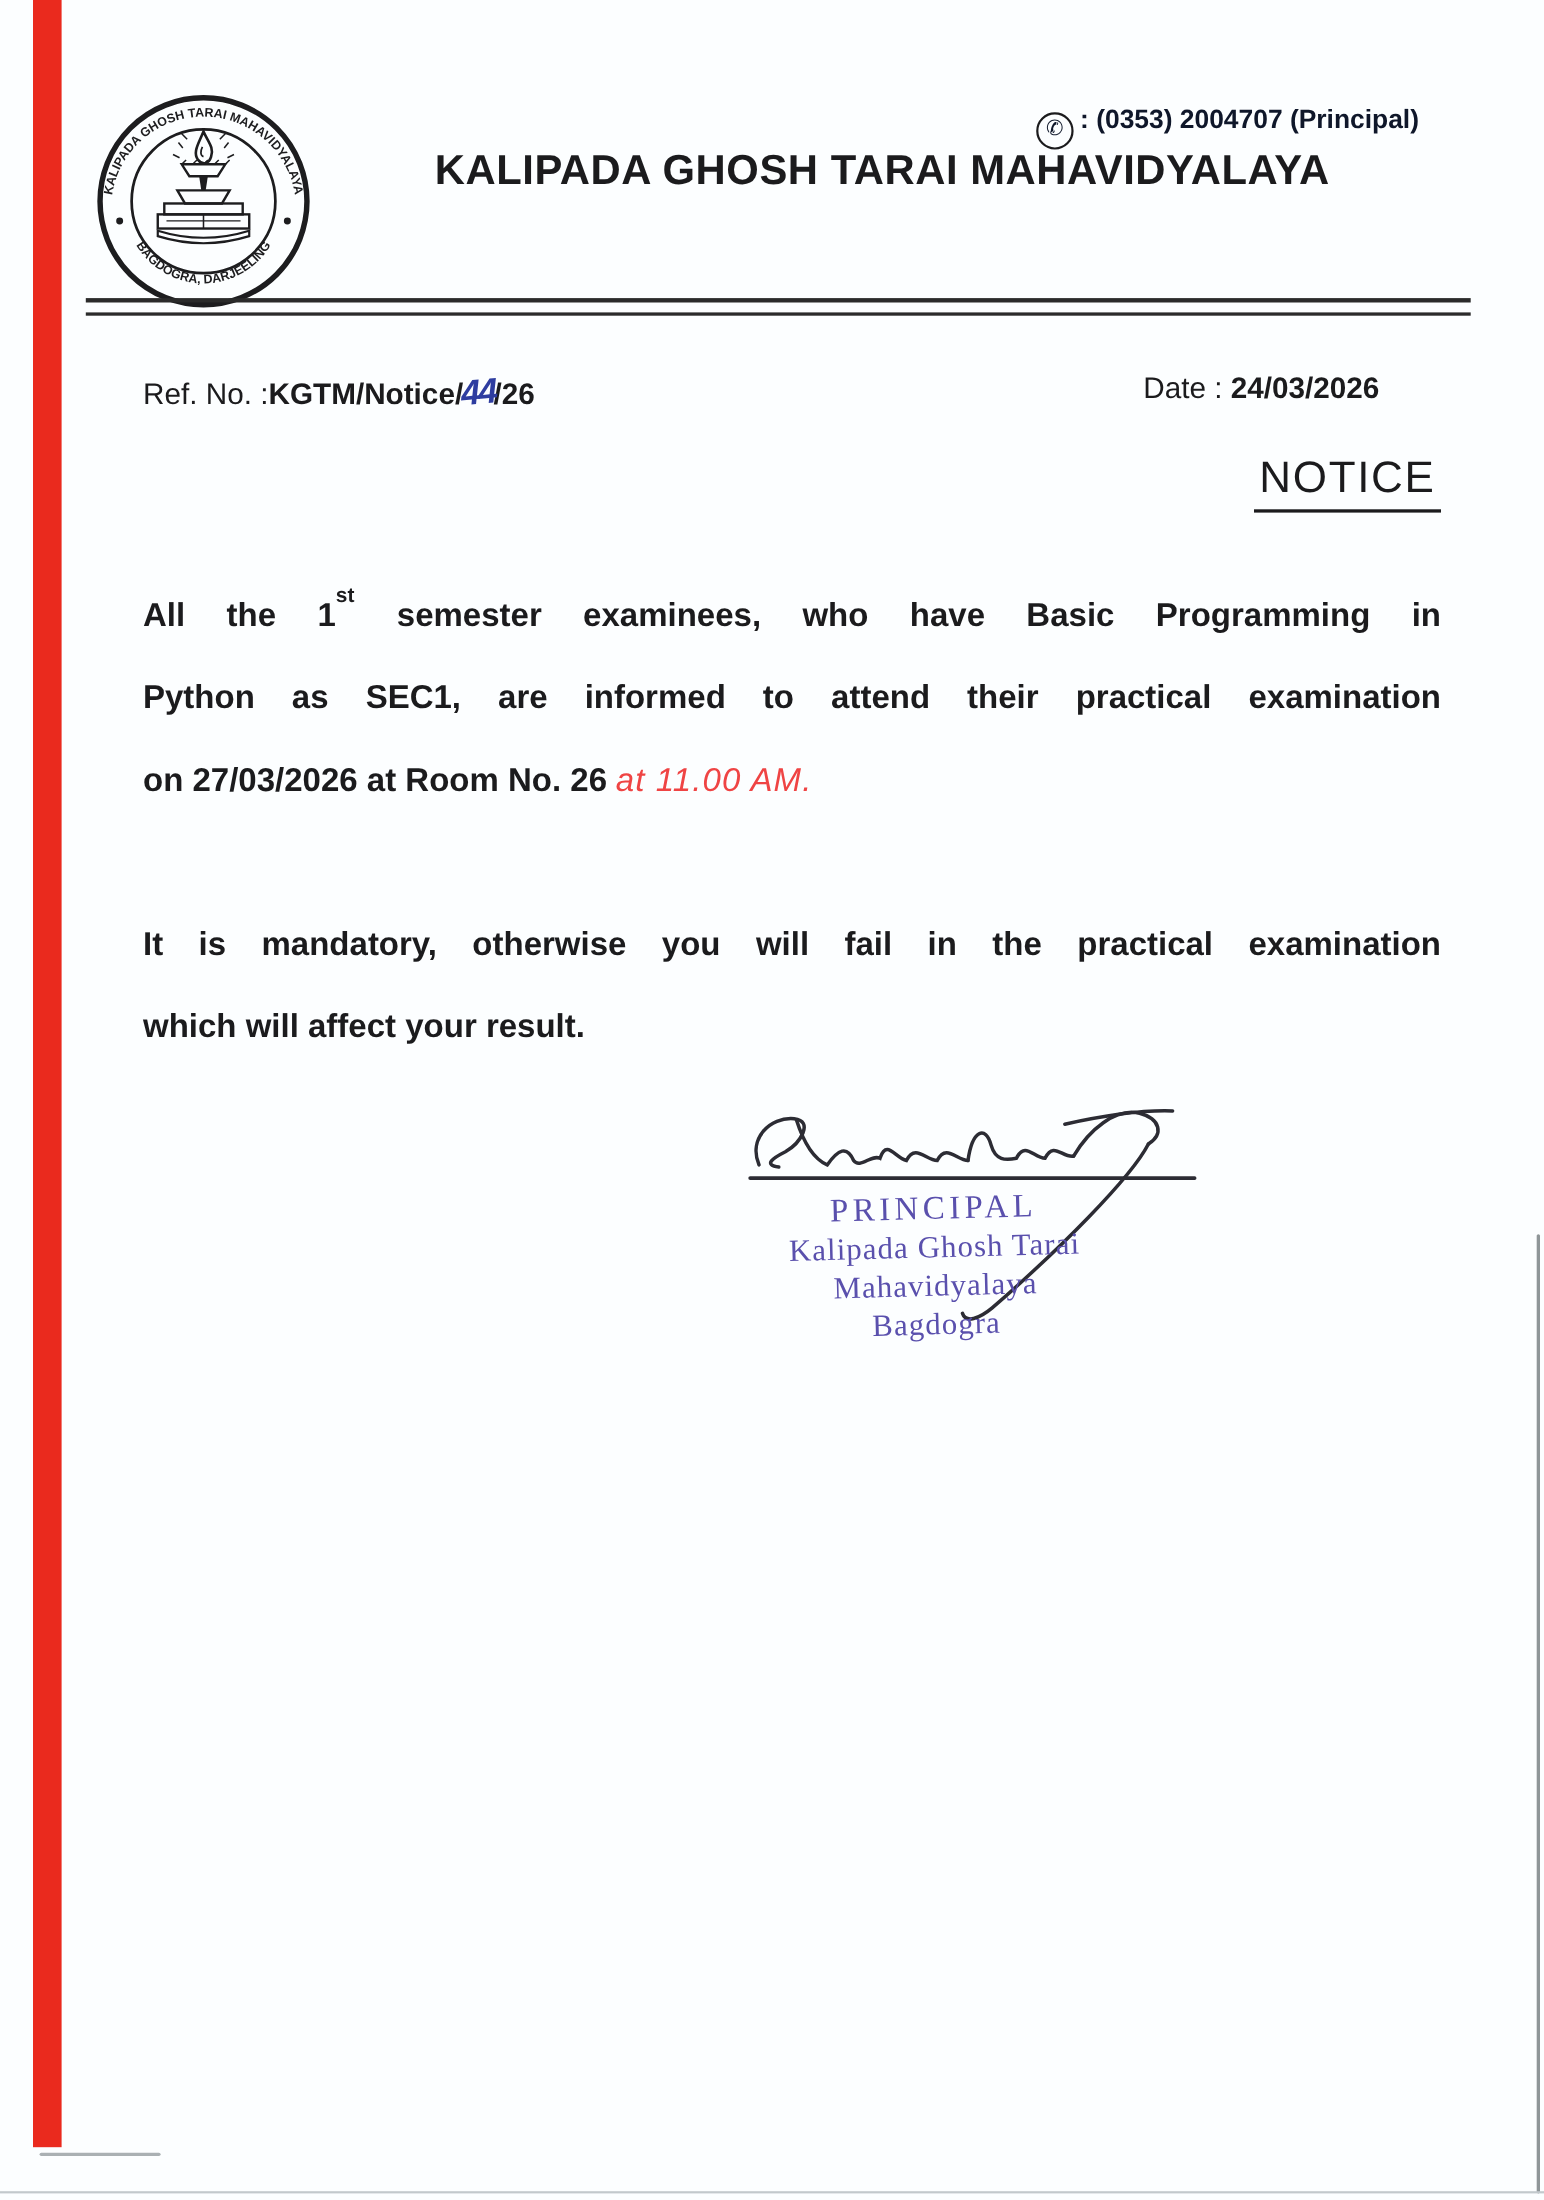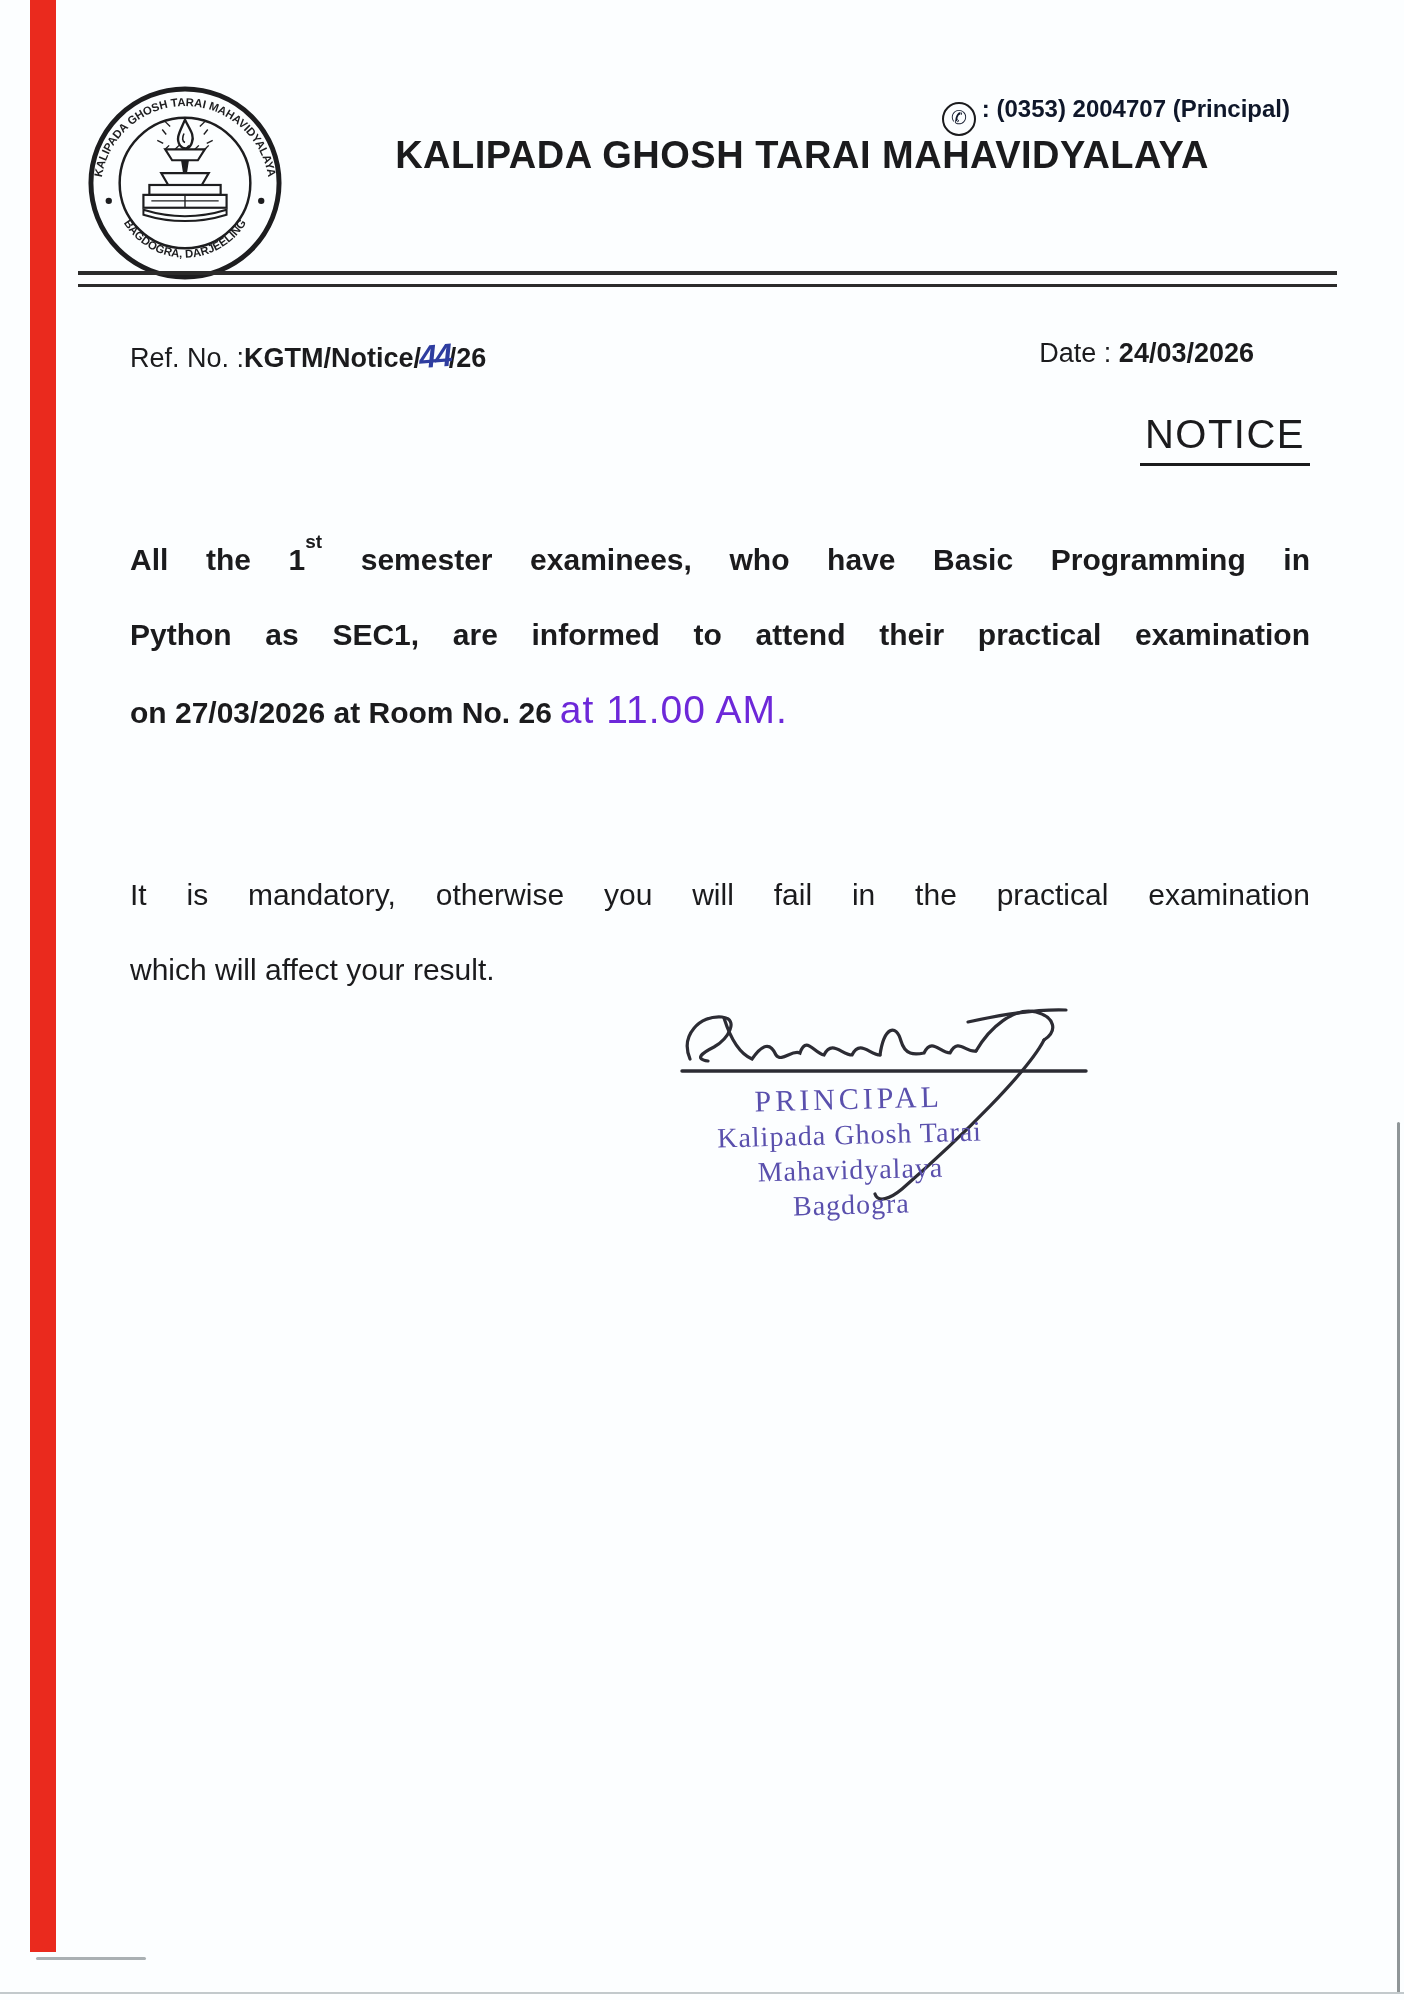--- a/index.html
+++ b/index.html
@@ -28,24 +28,24 @@
   .b{font-weight:bold;}
   .hand44{display:inline-block;font-style:italic;font-weight:bold;color:#2e3da0;
     font-size:32px;transform:rotate(-5deg);margin:0 -2px;letter-spacing:-2px;}
   
   .notice-wrap{position:absolute;left:130px;width:1180px;top:412px;text-align:right;}
   .notice-title{display:inline-block;font-size:40px;letter-spacing:1.5px;
     padding:0 5px 6px 5px;border-bottom:3px solid #1b1b1d;}
   
   .para{position:absolute;left:130px;width:1180px;font-size:30px;line-height:75px;}
   .p1{top:515px;font-weight:bold;}
-  .p2{top:857px;font-weight:normal;}
+  .p2{top:821px;font-weight:bold;}
   .line.just{text-align:justify;text-align-last:justify;}
   sup.st{font-size:19px;font-weight:bold;position:relative;top:-11px;margin-right:1px;}
-  .handwriting{font-weight:normal;color:#6d28d9;font-size:39px;letter-spacing:1px;margin-left:8px;}
+  .handwriting{font-style:italic;font-weight:normal;color:#ef4444;font-size:30px;letter-spacing:1px;margin-left:8px;}
   
   .sig-svg{position:absolute;left:630px;top:995px;width:480px;height:225px;}
   .stamp{position:absolute;left:640px;top:1082px;width:420px;text-align:center;
     font-family:"Liberation Serif", serif;color:#5a50ad;transform:rotate(-1.5deg);}
   .stamp-l1{font-size:30px;letter-spacing:4px;}
   .stamp-l2,.stamp-l3,.stamp-l4{font-size:28px;letter-spacing:1px;margin-top:3px;}
   
   .edge-right{position:absolute;right:4px;top:1122px;width:3px;height:872px;background:#8f9698;border-radius:2px;}
   .edge-bottom{position:absolute;left:0;bottom:6px;width:1404px;height:2px;background:#c2c9cc;}
   .edge-bottom-dark{position:absolute;left:36px;bottom:40px;width:110px;height:3px;background:#aab0b3;border-radius:2px;}

